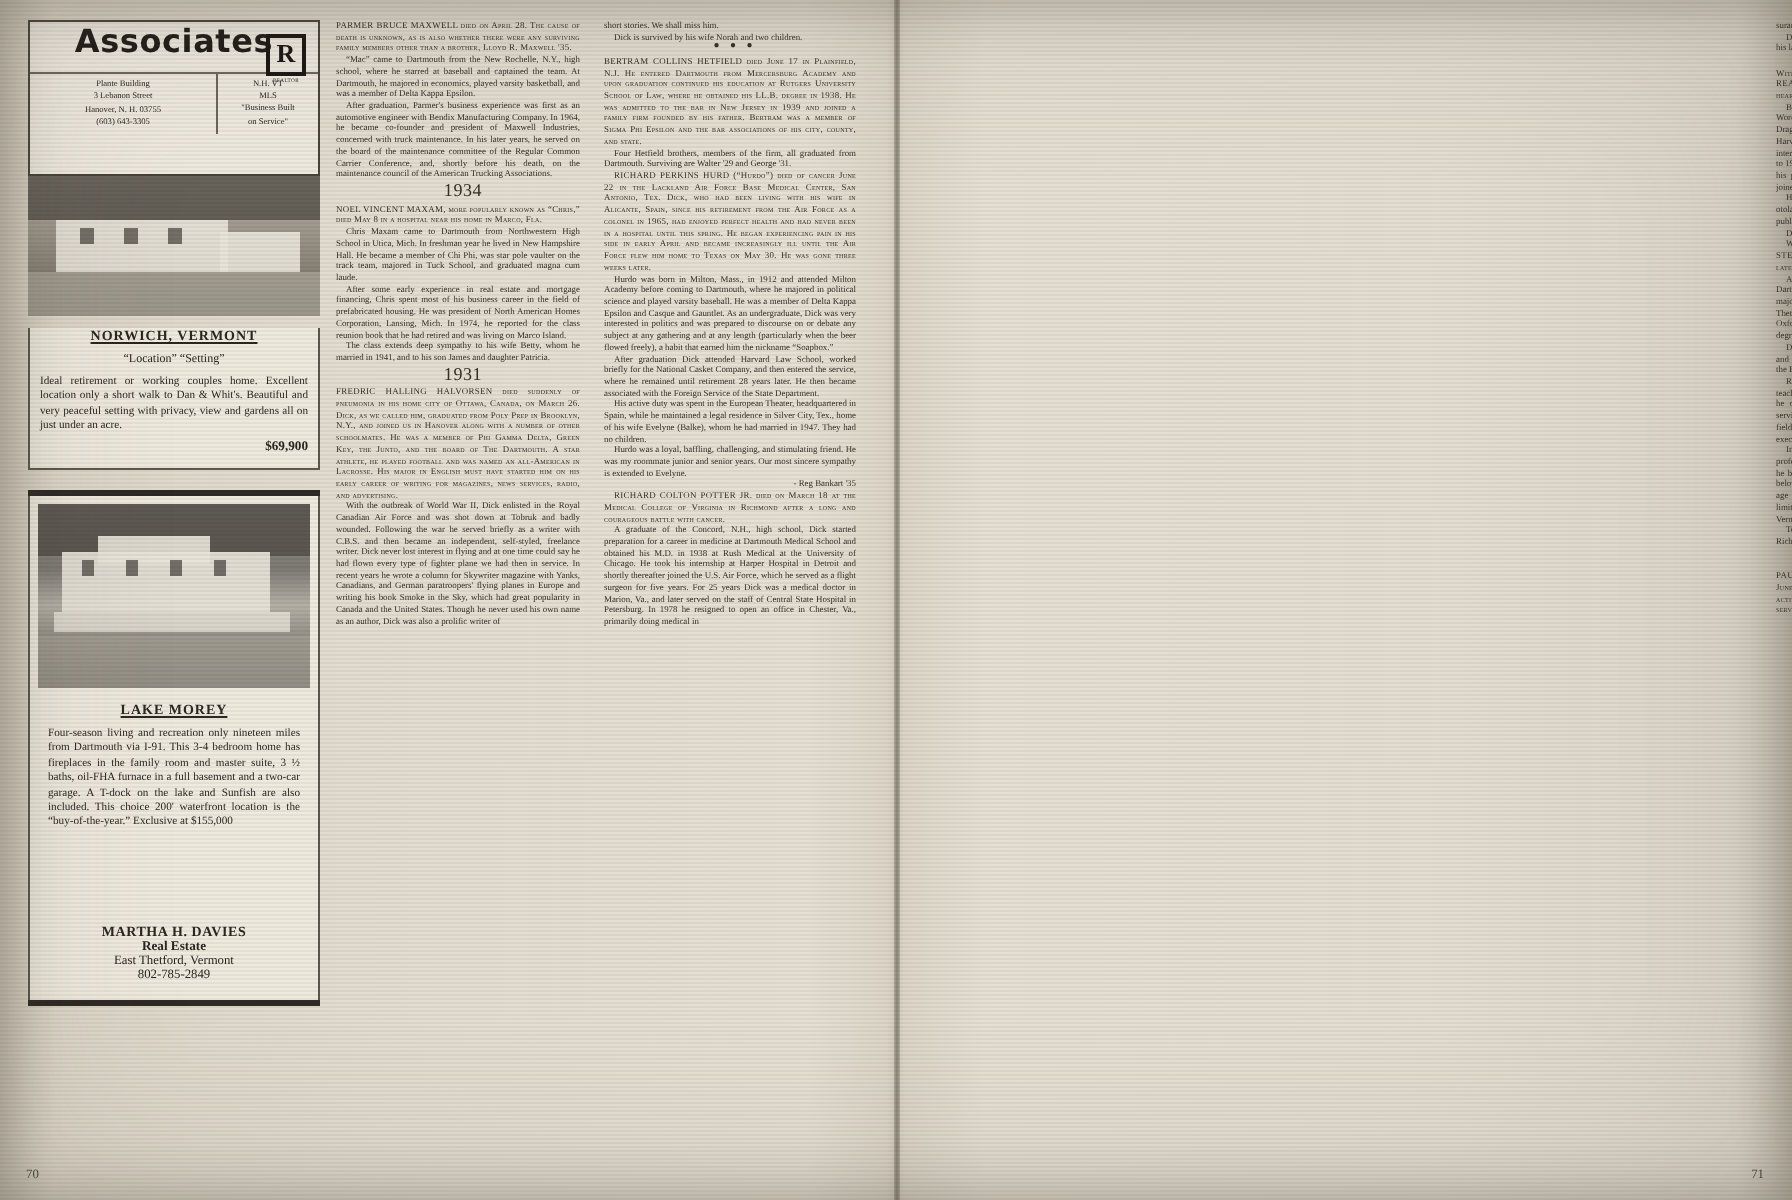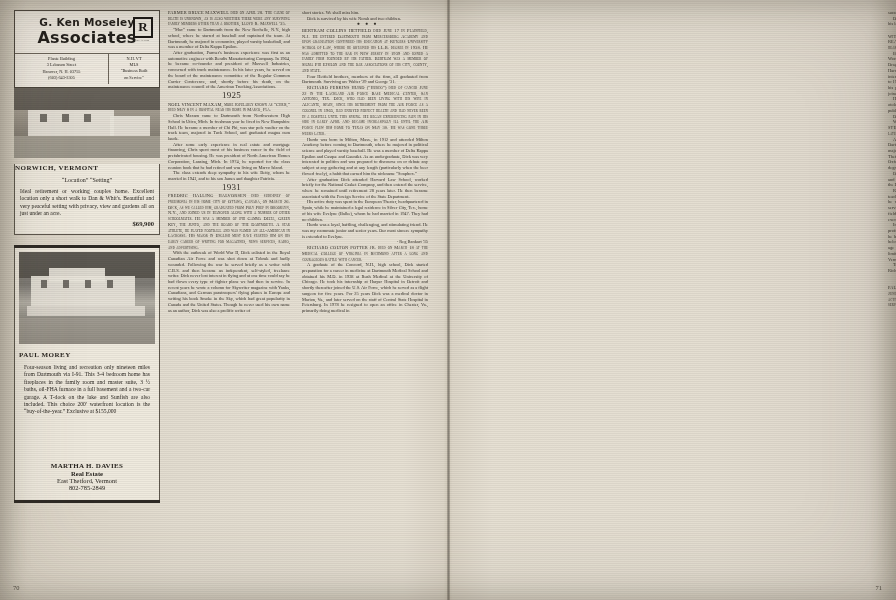--- a/index.html
+++ b/index.html
@@ -51,21 +51,21 @@
   .photo-norwich{height:70px;background:
      linear-gradient(180deg,#b9b2a3 0%,#9d968a 40%,#857f74 70%,#6f6a61 100%);
      position:relative;overflow:hidden;}
   .photo-morey{height:92px;background:
      linear-gradient(180deg,#8f8c86 0%,#7d7a74 35%,#b4b0a6 55%,#8d8a82 75%,#6e6b65 100%);
      position:relative;overflow:hidden;}
   .ph-house{position:absolute;background:#e8e4da;opacity:.92;}
   .ph-dark{position:absolute;background:#4e4a43;opacity:.75;}
   .ph-mid{position:absolute;background:#a7a296;opacity:.8;}
 
-  .ad-h{text-align:left;font-weight:bold;font-size:7px;letter-spacing:.5px;margin:6px 0 0;}
+  .ad-h{text-align:center;font-weight:bold;font-size:7px;letter-spacing:.5px;margin:6px 0 0;text-decoration:underline;}
   .ad-sub{text-align:center;font-size:6px;margin:5px 0 5px;}
   .ad-body{font-size:5.6px;line-height:1.33;text-align:justify;hyphens:auto;padding:0 5px;}
   .ad-price{text-align:right;font-size:6.6px;font-weight:bold;padding:2px 5px 5px;}
 
   .ad-foot{text-align:center;padding:6px 2px 6px;margin-top:40px;}
   .ad-foot .l1{font-weight:bold;font-size:7px;letter-spacing:.3px;}
   .ad-foot .l2{font-weight:bold;font-size:6.6px;}
   .ad-foot .l3{font-size:6.4px;}
   .ad-foot .l4{font-size:6.4px;}
 
@@ -86,21 +86,20 @@
 <body>
 
 <div class="spread">
 
   <div class="page page-left">
 
     <div class="adcol">
 
       <div class="adbox" style="border:none;background:transparent;">
         <div class="moseley">
-          <div class="ms-title">G. Ken Moseley</div>
           <div class="ms-title2">Associates</div>
           <div class="realtor-r">
             <div class="rbox">R</div>
             <div class="rlab">REALTOR</div>
           </div>
           <div class="ms-bottom">
             <div class="ms-addr">
               <div>Plante Building</div>
               <div>3 Lebanon Street</div>
               <div>Hanover, N. H. 03755</div>
@@ -140,38 +139,38 @@
             <div class="ph-dark" style="left:0;top:0;width:100%;height:26px;"></div>
             <div class="ph-house" style="left:12px;top:24px;width:104px;height:30px;"></div>
             <div class="ph-house" style="left:30px;top:16px;width:56px;height:14px;"></div>
             <div class="ph-dark" style="left:22px;top:28px;width:6px;height:8px;"></div>
             <div class="ph-dark" style="left:44px;top:28px;width:6px;height:8px;"></div>
             <div class="ph-dark" style="left:66px;top:28px;width:6px;height:8px;"></div>
             <div class="ph-dark" style="left:88px;top:28px;width:6px;height:8px;"></div>
             <div class="ph-house" style="left:8px;top:54px;width:118px;height:10px;opacity:.8;"></div>
             <div class="ph-mid" style="left:0;top:66px;width:100%;height:26px;opacity:.65;"></div>
           </div>
-          <div class="ad-h" style="margin-top:7px;">PAUL MOREY</div>
+          <div class="ad-h" style="margin-top:7px;">LAKE MOREY</div>
           <div class="ad-body" style="margin-top:5px;">Four-season living and recreation only nineteen miles from Dartmouth via I-91. This 3-4 bedroom home has fireplaces in the family room and master suite, 3 ½ baths, oil-FHA furnace in a full basement and a two-car garage. A T-dock on the lake and Sunfish are also included. This choice 200' waterfront location is the “buy-of-the-year.”  Exclusive at $155,000</div>
           <div class="ad-foot">
             <div class="l1">MARTHA H. DAVIES</div>
             <div class="l2">Real Estate</div>
             <div class="l3">East Thetford, Vermont</div>
             <div class="l4">802-785-2849</div>
           </div>
         </div>
         <div class="rulebar"></div>
       </div>
     </div>
 
     <div class="col" style="left:168px;width:122px;">
       <p class="noind"><span class="sc">PARMER BRUCE MAXWELL died on April 28. The cause of death is unknown, as is also whether there were any surviving family members other than a brother, Lloyd R. Maxwell '35.</span></p>
       <p>“Mac” came to Dartmouth from the New Rochelle, N.Y., high school, where he starred at baseball and captained the team. At Dartmouth, he majored in economics, played varsity basketball, and was a member of Delta Kappa Epsilon.</p>
       <p>After graduation, Parmer's business experience was first as an automotive engineer with Bendix Manufacturing Company. In 1964, he became co-founder and president of Maxwell Industries, concerned with truck maintenance. In his later years, he served on the board of the maintenance committee of the Regular Common Carrier Conference, and, shortly before his death, on the maintenance council of the American Trucking Associations.</p>
-      <p class="yr">1925</p>
+      <p class="yr">1934</p>
       <p class="noind"><span class="sc">NOEL VINCENT MAXAM, more popularly known as “Chris,” died May 8 in a hospital near his home in Marco, Fla.</span></p>
       <p>Chris Maxam came to Dartmouth from Northwestern High School in Utica, Mich. In freshman year he lived in New Hampshire Hall. He became a member of Chi Phi, was star pole vaulter on the track team, majored in Tuck School, and graduated magna cum laude.</p>
       <p>After some early experience in real estate and mortgage financing, Chris spent most of his business career in the field of prefabricated housing. He was president of North American Homes Corporation, Lansing, Mich. In 1974, he reported for the class reunion book that he had retired and was living on Marco Island.</p>
       <p>The class extends deep sympathy to his wife Betty, whom he married in 1941, and to his son James and daughter Patricia.</p>
       <p class="yr">1931</p>
       <p class="noind"><span class="sc">FREDRIC HALLING HALVORSEN died suddenly of pneumonia in his home city of Ottawa, Canada, on March 26. Dick, as we called him, graduated from Poly Prep in Brooklyn, N.Y., and joined us in Hanover along with a number of other schoolmates. He was a member of Phi Gamma Delta, Green Key, the Junto, and the board of The Dartmouth. A star athlete, he played football and was named an all-American in Lacrosse. His major in English must have started him on his early career of writing for magazines, news services, radio, and advertising.</span></p>
       <p>With the outbreak of World War II, Dick enlisted in the Royal Canadian Air Force and was shot down at Tobruk and badly wounded. Following the war he served briefly as a writer with C.B.S. and then became an independent, self-styled, freelance writer. Dick never lost interest in flying and at one time could say he had flown every type of fighter plane we had then in service. In recent years he wrote a column for Skywriter magazine with Yanks, Canadians, and German paratroopers' flying planes in Europe and writing his book Smoke in the Sky, which had great popularity in Canada and the United States. Though he never used his own name as an author, Dick was also a prolific writer of</p>
     </div>
 
     <div class="col" style="left:302px;width:126px;">

